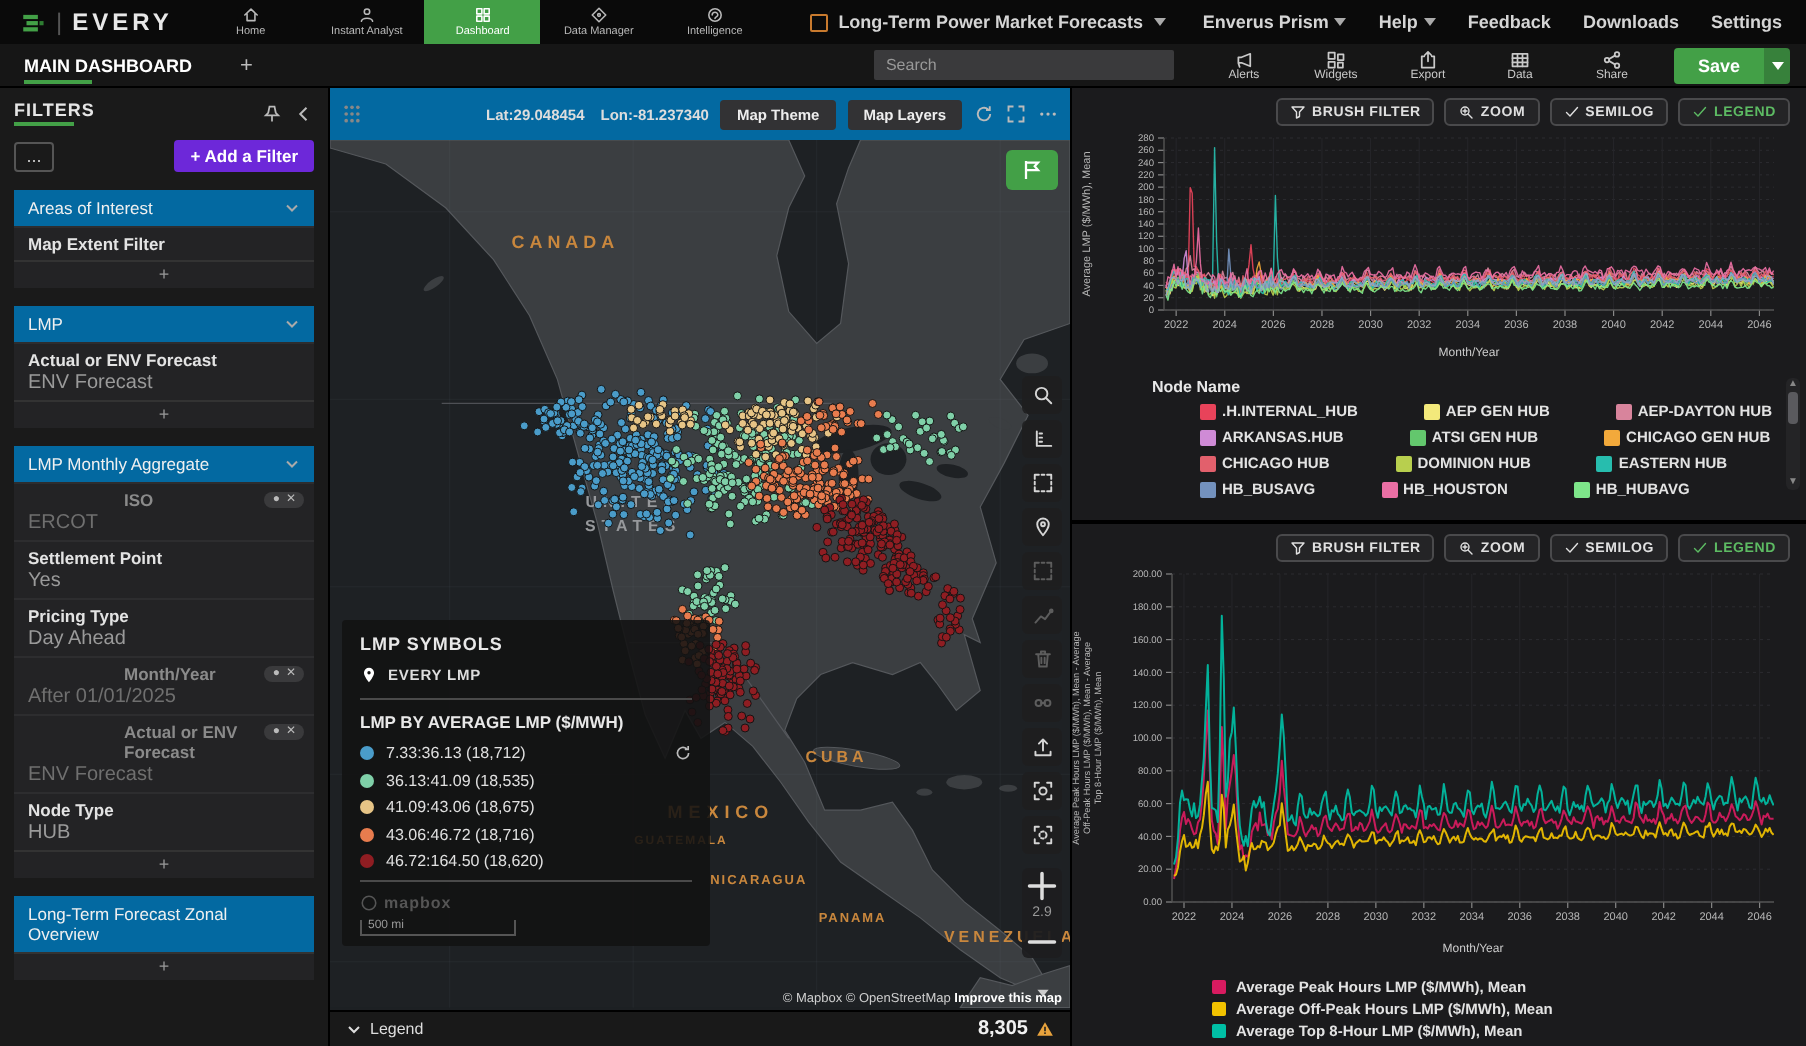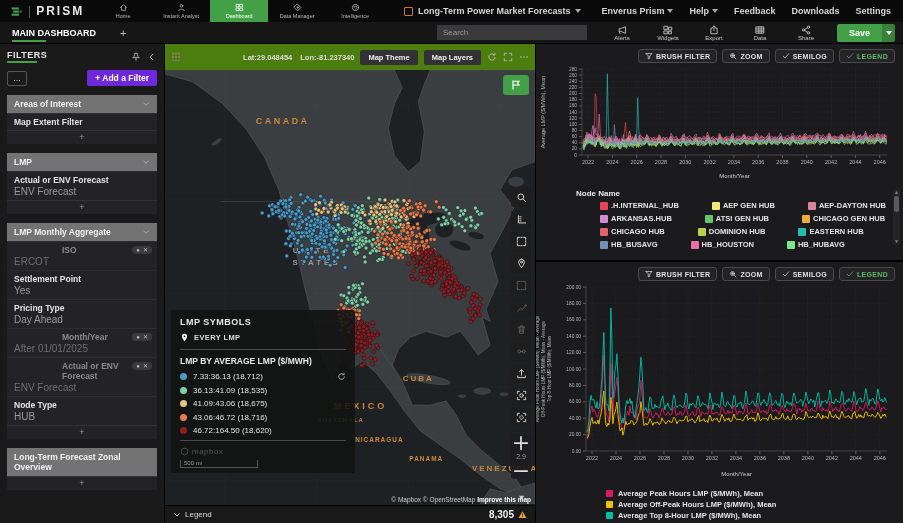--- a/index.html
+++ b/index.html
@@ -46,33 +46,33 @@
   #filters { width:165px; flex:0 0 165px; background:#1a1a1a; border-right:1px solid #000; padding:6px 7px; overflow:hidden; }
   #filters-head { display:flex; align-items:center; }
   #filters-title { font-size:9px; font-weight:bold; letter-spacing:.5px; color:#e5e5e5; position:relative; padding-bottom:3px; }
   #filters-title:after { content:""; position:absolute; left:0; bottom:0; width:30px; height:2px; background:#43a047; }
   #filters-head .sp { flex:1; }
   #filters-head svg { width:10px; height:10px; color:#bbb; margin-left:6px; }
   #filters-actions { display:flex; align-items:center; margin-top:7px; }
   #more-btn { width:20px; height:15px; border:1px solid #555; border-radius:2px; color:#ccc; font-size:9px; line-height:12px; text-align:center; cursor:pointer; }
   #add-filter-btn { margin-left:auto; background:#6d28d9; color:#fff; font-size:8.5px; font-weight:bold; padding:3px 8px; border-radius:2px; cursor:pointer; }
   .fsection { margin-top:9px; }
-  .fsec-head { background:#737373; display:flex; align-items:center; padding:4px 7px; font-size:8.5px; font-weight:bold; color:#f0f0f0; cursor:pointer; }
+  .fsec-head { background:#0369a1; display:flex; align-items:center; padding:4px 7px; font-size:8.5px; font-weight:normal; color:#f0f0f0; cursor:pointer; }
   .fsec-head svg { margin-left:auto; width:8px; height:8px; color:#aaa; }
   .fitem { background:#232325; border-top:1px solid #2d2d2f; padding:3px 7px; position:relative; }
   .fitem .fl { font-size:8.5px; font-weight:bold; color:#e3e3e3; }
   .fitem .fv { font-size:10px; color:#9a9a9a; margin-top:1px; }
   .fitem.dim .fl { color:#8a8a8a;margin-left:48px; } .fitem.dim .fv { color:#6f6f6f; }
   .fctrl { position:absolute; right:5px; top:4px; display:flex; gap:3px; align-items:center; background:#3a3a3c; border-radius:6px; padding:1px 4px; }
   .fctrl span { font-size:6px; color:#bbb; line-height:6px; }
   .fplus { background:#232325; border-top:1px solid #333; text-align:center; color:#999; font-size:9px; padding:1px 0 2px; cursor:pointer; }
 
   
   #map-panel { width:371px; flex:0 0 371px; background:#141414; display:flex; flex-direction:column; border-right:1px solid #000; }
-  #map-header { height:26px; background:#4d7c0f; display:flex; align-items:center; padding:0 6px; gap:6px; flex:0 0 26px; }
+  #map-header { height:26px; background:#0369a1; display:flex; align-items:center; padding:0 6px; gap:6px; flex:0 0 26px; }
   #drag-handle { color:#888; }
   #map-coords { margin-left:auto; font-size:7.5px; font-weight:bold; color:#ddd; display:flex; gap:8px; }
   .map-btn { background:#323234; border-radius:2px; color:#eee; font-size:7.5px; font-weight:bold; padding:3px 8px; cursor:pointer; }
   .mh-icon { color:#bbb; width:10px; height:10px; cursor:pointer; }
   #map-body { flex:1; position:relative; overflow:hidden; background:#1d2023; }
   #map-svg { position:absolute; inset:0; }
   #goto-btn { position:absolute; top:5px; right:6px; width:26px; height:20px; background:#43a047; border-radius:3px; display:flex; align-items:center; justify-content:center; cursor:pointer; }
   #goto-btn svg { width:12px; height:12px; color:#fff; }
   #map-tools { position:absolute; right:4px; top:118px; display:flex; flex-direction:column; gap:3px; align-items:center; }
   .mt { width:20px; height:19px; background:rgba(30,30,32,.92); border-radius:3px; display:flex; align-items:center; justify-content:center; color:#d5d5d5; cursor:pointer; }
@@ -86,21 +86,21 @@
   #symbols-panel { position:absolute; left:6px; top:240px; width:184px; background:rgba(18,18,18,.88); border-radius:2px; padding:7px 9px 5px; }
   #symbols-panel h3 { font-size:9px; letter-spacing:.5px; color:#e8e8e8; font-weight:bold; }
   #every-lmp { display:flex; align-items:flex-end; gap:5px; margin:6px 0 7px; font-size:7.5px; font-weight:bold; color:#ddd; letter-spacing:.4px; }
   #every-lmp svg { width:9px; height:9px; color:#fff; }
   #symbols-panel .hr { border-top:1px solid #4a4a4a; margin:4px 0 6px; }
   #lmp-by-title { font-size:8.5px; font-weight:bold; color:#e8e8e8; line-height:1.35; }
   #symbol-rows { margin-top:5px; }
   .sym-row { display:flex; align-items:center; gap:6px; margin-bottom:4.5px; font-size:8px; color:#e0e0e0; }
   .sym-dot { width:7px; height:7px; border-radius:50%; flex:0 0 7px; }
   .sym-refresh { margin-left:auto; color:#bbb; width:9px; height:9px; }
-  #mapbox-row { display:flex; align-items:center; color:#555; font-size:8px; font-weight:normal; letter-spacing:.5px; margin:2px 0 4px; }
+  #mapbox-row { display:flex; align-items:center; color:#555; font-size:8px; font-weight:bold; letter-spacing:.5px; margin:2px 0 4px; }
   #scale-box { border:1px solid #555; border-top:none; width:78px; font-size:6px; color:#999; padding:0 3px 1px; }
   #attribution { position:absolute; right:4px; bottom:2px; font-size:6.5px; color:#cfcfcf; }
   #attribution b { color:#fff; }
   #map-footer { height:18px; background:#191919; border-top:1px solid #000; display:flex; align-items:center; padding:0 8px; flex:0 0 18px; }
   #legend-toggle { display:flex; align-items:center; gap:4px; font-size:8px; color:#ddd; cursor:pointer; }
   #map-count { margin-left:auto; display:flex; align-items:center; gap:4px; font-size:10px; font-weight:bold; color:#f0f0f0; }
   #map-count svg { width:9px; height:9px; color:#e8a33d; }
 
   
   #charts { flex:1; display:flex; flex-direction:column; gap:2px; background:#000; min-width:0; }
@@ -132,21 +132,21 @@
     <div id="logo">
       <svg width="13" height="13" viewBox="0 0 16 16">
           <g fill="#43a047">
             <rect x="2" y="3" width="9" height="2.6"></rect>
             <rect x="4" y="6.8" width="7" height="2.6"></rect>
             <rect x="2" y="10.6" width="9" height="2.6"></rect>
             <rect x="12" y="6.8" width="2.5" height="2.6" fill="#2e7d32"></rect>
           </g>
         </svg>
       <span class="bar">|</span>
-      <span class="ltxt">PRISM</span>
+      <span class="ltxt">EVERY</span>
     </div>
     <nav id="main-nav">
         <div class="nav-item">
           <svg viewBox="0 0 16 16" fill="none" stroke="currentColor" stroke-width="1.4" stroke-linecap="round" stroke-linejoin="round">
             <path d="M2.5 8L8 2.8 13.5 8M4.5 7v6h7V7"></path>
           </svg>
           <span class="nl">Home</span>
         </div>
         <div class="nav-item">
           <svg viewBox="0 0 16 16" fill="none" stroke="currentColor" stroke-width="1.4" stroke-linecap="round" stroke-linejoin="round">

